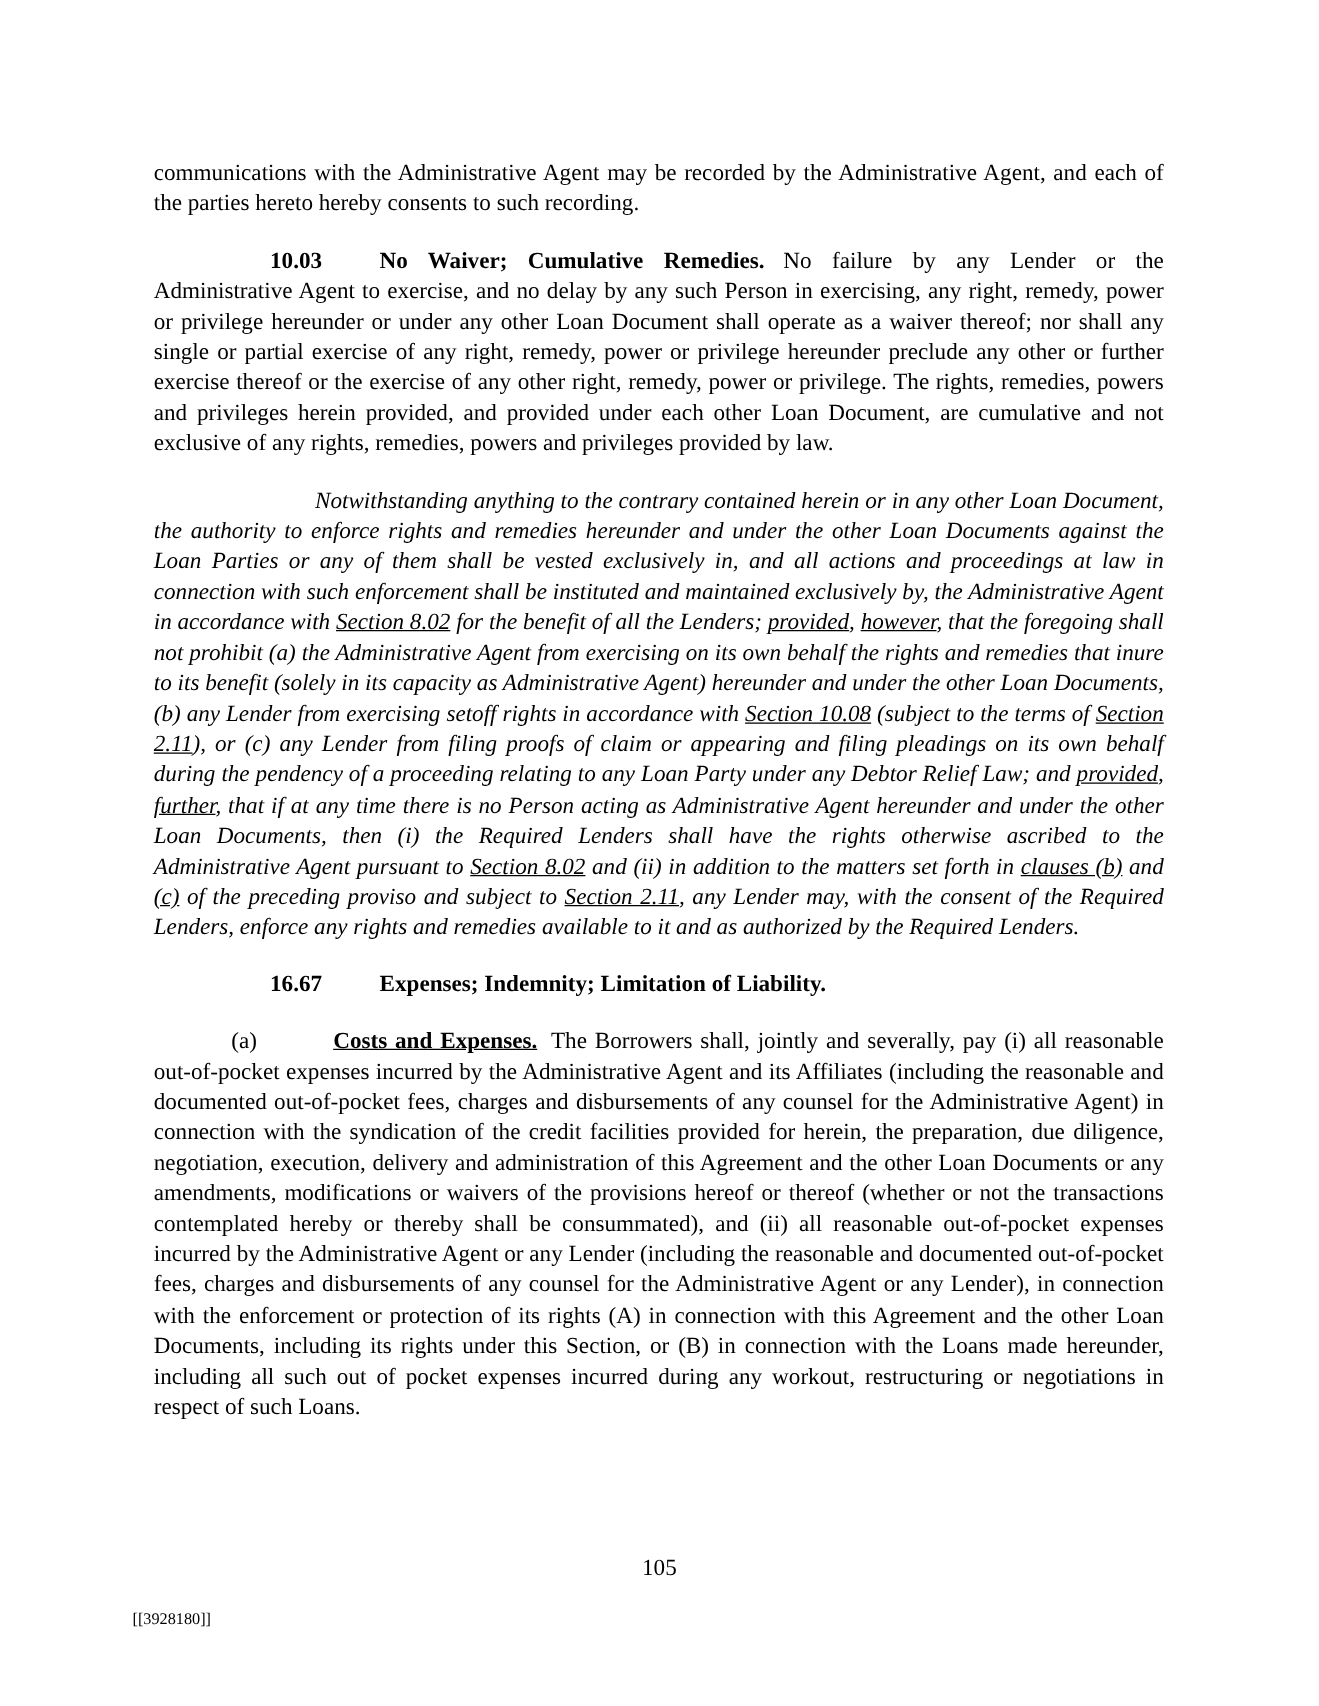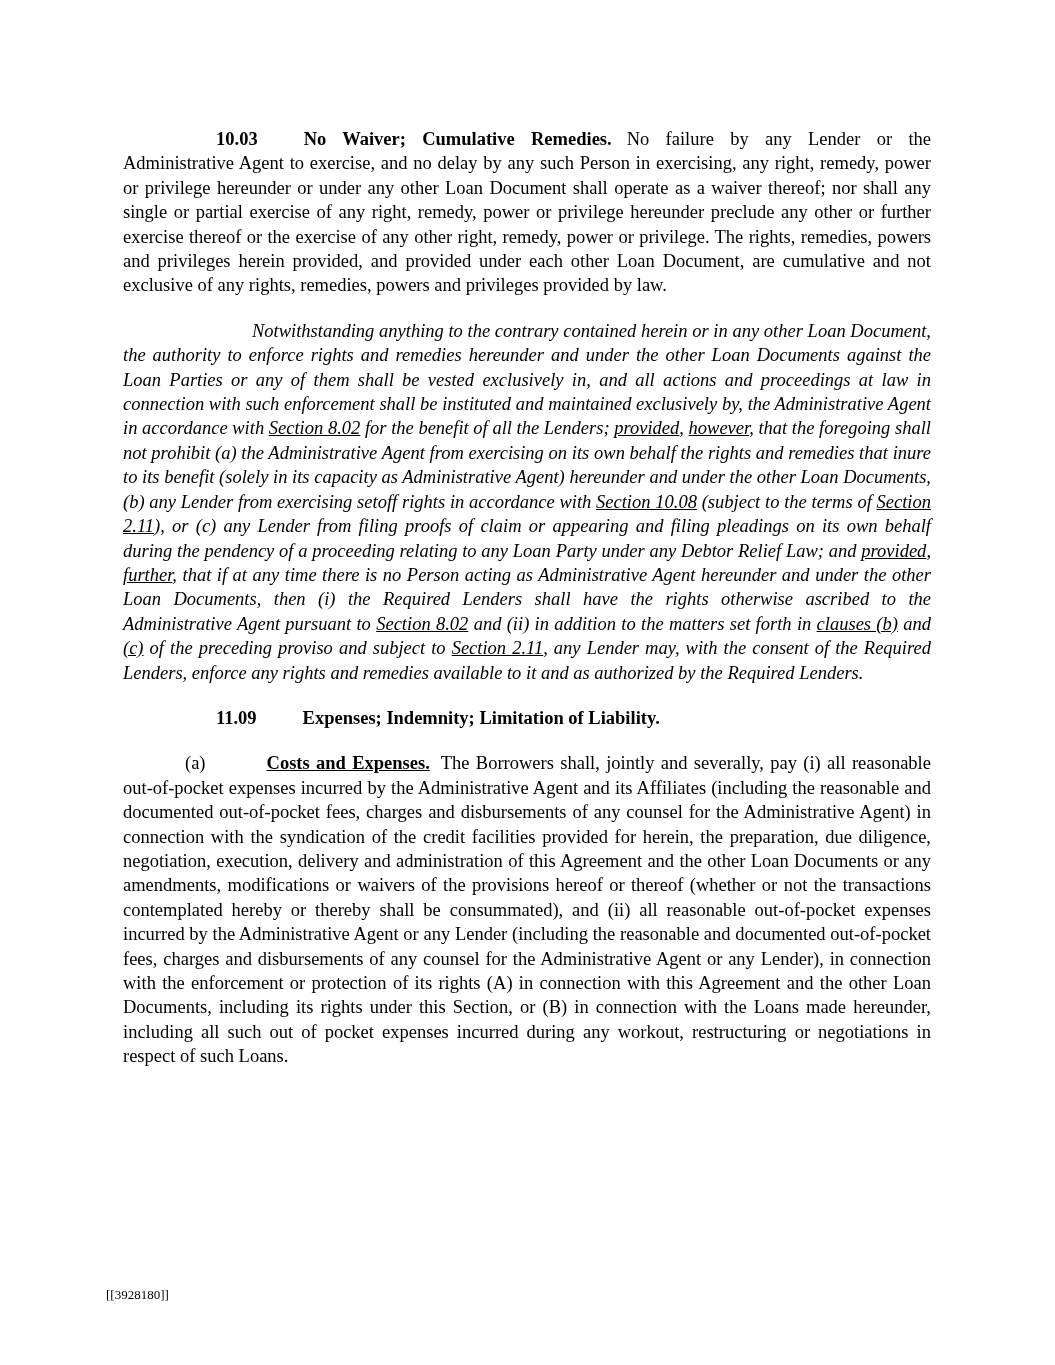--- a/index.html
+++ b/index.html
@@ -47,33 +47,37 @@
     font-size:13px;
     line-height:16px;
   }
 </style>
 </head>
 <body>
 
 <div class="page">
   <div class="content">
 
+    <p class="body-par">
+      <span>communications with the Administrative Agent may be recorded by the Administrative Agent, and each of the parties hereto hereby consents to such recording.</span>
+    </p>
 
     <p class="body-par ind1">
       <span class="b">10.03</span><span class="gap-md"></span><span class="b">No Waiver; Cumulative Remedies.</span><span class="gap-md"></span><span>No failure by any Lender or the Administrative Agent to exercise, and no delay by any such Person in exercising, any right, remedy, power or privilege hereunder or under any other Loan Document shall operate as a waiver thereof; nor shall any single or partial exercise of any right, remedy, power or privilege hereunder preclude any other or further exercise thereof or the exercise of any other right, remedy, power or privilege.  The rights, remedies, powers and privileges herein provided, and provided under each other Loan Document, are cumulative and not exclusive of any rights, remedies, powers and privileges provided by law.</span>
     </p>
 
     <p class="body-par ind2">
       <span>Notwithstanding anything to the contrary contained herein or in any other Loan Document, the authority to enforce rights and remedies hereunder and under the other Loan Documents against the Loan Parties or any of them shall be vested exclusively in, and all actions and proceedings at law in connection with such enforcement shall be instituted and maintained exclusively by, the Administrative Agent in accordance with </span><span class="u">Section 8.02</span><span> for the benefit of all the Lenders; </span><span class="u">provided</span><span>, </span><span class="u">however</span><span>, that the foregoing shall not prohibit (a) the Administrative Agent from exercising on its own behalf the rights and remedies that inure to its benefit (solely in its capacity as Administrative Agent) hereunder and under the other Loan Documents, (b) any Lender from exercising setoff rights in accordance with </span><span class="u">Section 10.08</span><span> (subject to the terms of </span><span class="u">Section 2.11</span><span>), or (c) any Lender from filing proofs of claim or appearing and filing pleadings on its own behalf during the pendency of a proceeding relating to any Loan Party under any Debtor Relief Law; and </span><span class="u">provided</span><span>, </span><span class="u">further</span><span>, that if at any time there is no Person acting as Administrative Agent hereunder and under the other Loan Documents, then (i) the Required Lenders shall have the rights otherwise ascribed to the Administrative Agent pursuant to </span><span class="u">Section 8.02</span><span> and (ii) in addition to the matters set forth in </span><span class="u">clauses (b)</span><span> and </span><span class="u">(c)</span><span> of the preceding proviso and subject to </span><span class="u">Section 2.11</span><span>, any Lender may, with the consent of the Required Lenders, enforce any rights and remedies available to it and as authorized by the Required Lenders.</span>
     </p>
 
     <p class="body-par ind1">
-      <span class="b">11.09</span><span class="gap-md"></span><span class="b">Expenses; Indemnity; Limitation of Liability.</span>
+      <span class="b">16.67</span><span class="gap-md"></span><span class="b">Expenses; Indemnity; Limitation of Liability.</span>
     </p>
 
     <p class="body-par ind1">
       <span>(a)</span><span class="gap-lg"></span><span class="b u">Costs and Expenses.</span><span class="gap-sm"></span><span>The Borrowers shall, jointly and severally, pay (i) all reasonable out-of-pocket expenses incurred by the Administrative Agent and its Affiliates (including the reasonable and documented out-of-pocket fees, charges and disbursements of any counsel for the Administrative Agent) in connection with the syndication of the credit facilities provided for herein, the preparation, due diligence, negotiation, execution, delivery and administration of this Agreement and the other Loan Documents or any amendments, modifications or waivers of the provisions hereof or thereof (whether or not the transactions contemplated hereby or thereby shall be consummated), and (ii) all reasonable out-of-pocket expenses incurred by the Administrative Agent or any Lender (including the reasonable and documented out-of-pocket fees, charges and disbursements of any counsel for the Administrative Agent or any Lender), in connection with the enforcement or protection of its rights (A) in connection with this Agreement and the other Loan Documents, including its rights under this Section, or (B) in connection with the Loans made hereunder, including all such out of pocket expenses incurred during any workout, restructuring or negotiations in respect of such Loans.</span>
     </p>
 
   </div>
 
+  <div class="pagenum">105</div>
   <div class="docid">[[3928180]]</div>
 </div>
 
 </body></html>

